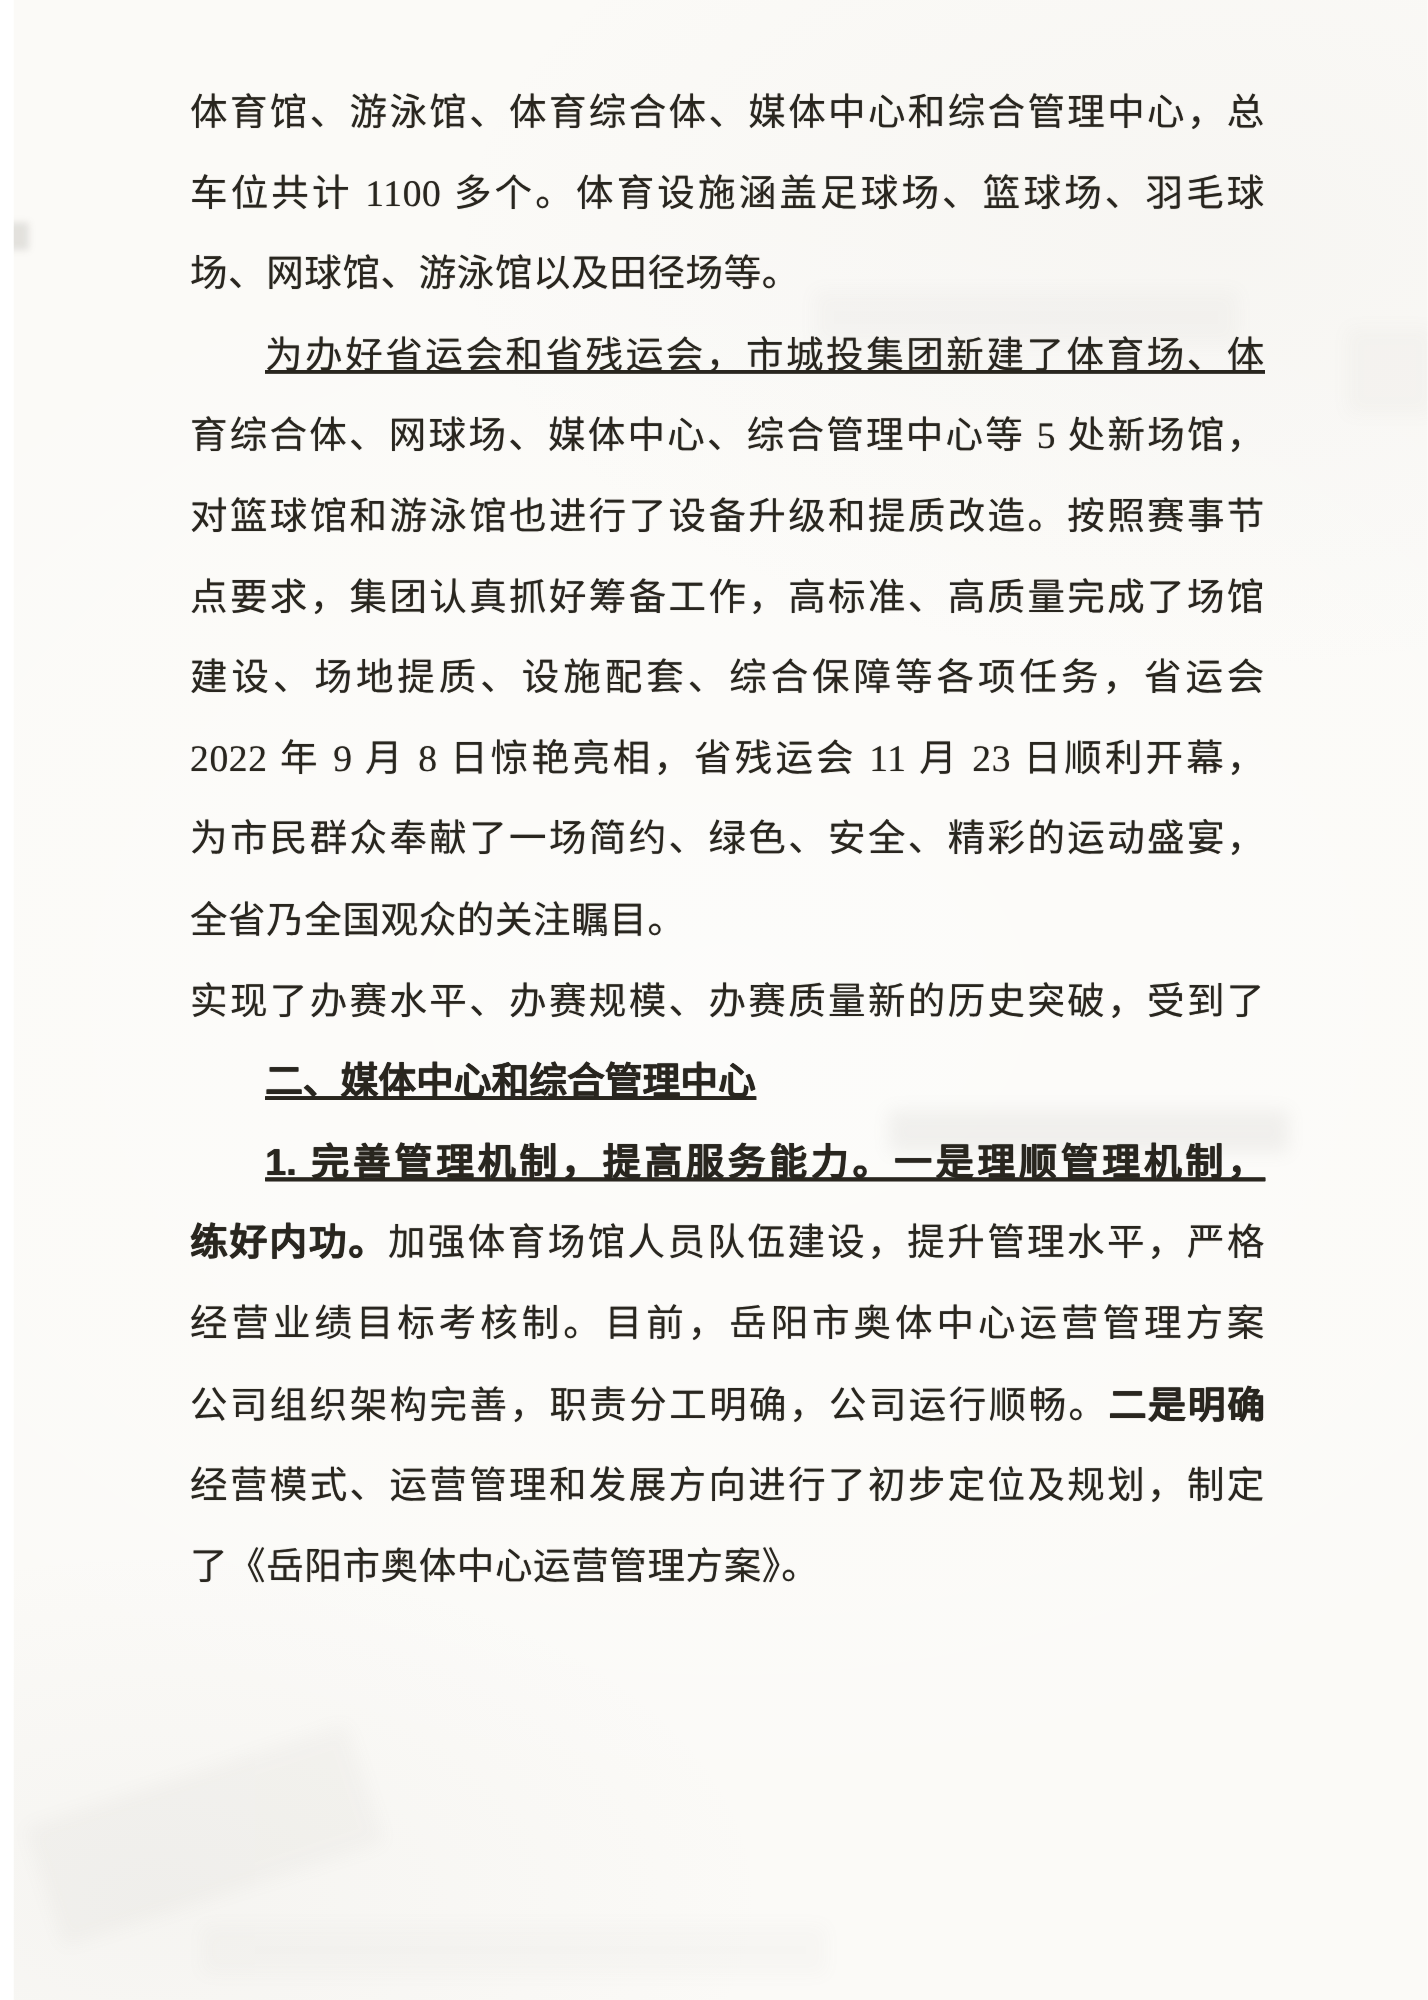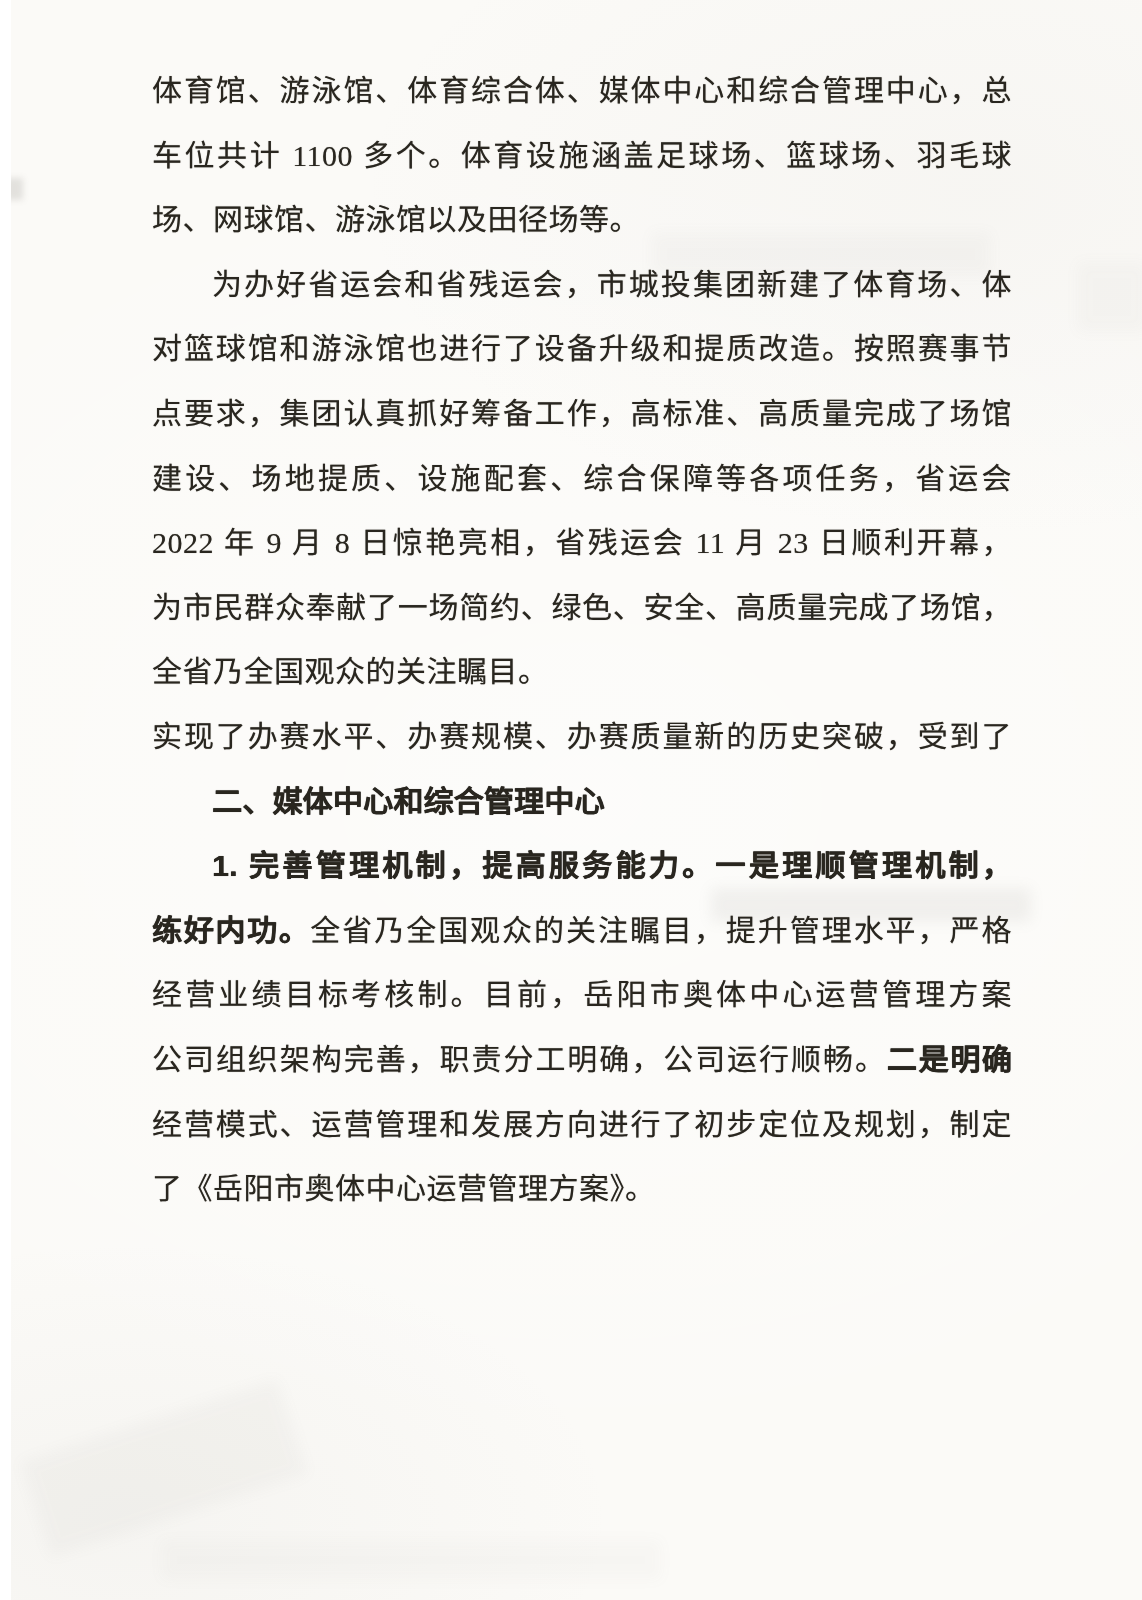--- a/index.html
+++ b/index.html
@@ -37,20 +37,21 @@
     white-space: normal;
     letter-spacing: 0.5px;
     
     text-shadow: 0 0 0.8px rgba(41, 38, 31, 0.55);
   }
   .line.j {
     text-align-last: justify;
   }
   .line.indent {
     text-indent: 2em;
+    text-decoration: underline;
   }
   .seg.bold {
     font-weight: 700;
     font-family: "Liberation Sans", "DejaVu Sans", sans-serif;
     text-shadow: 0.5px 0 rgba(30, 28, 24, 0.9), 0 0 0.8px rgba(30, 28, 24, 0.6);
     letter-spacing: 0.2px;
   }
   
   .artifact {
     position: absolute;
@@ -75,28 +76,29 @@
   <div class="artifact a3"></div>
   <div class="artifact a4"></div>
   <div class="artifact a5"></div>
   <div class="artifact a6"></div>
 
   <div class="doc-body">
       <div class="line j"><span class="seg">体育馆、游泳馆、体育综合体、媒体中心和综合管理中心，总</span></div>
       <div class="line j"><span class="seg">车位共计 1100 多个。体育设施涵盖足球场、篮球场、羽毛球</span></div>
       <div class="line"><span class="seg">场、网球馆、游泳馆以及田径场等。</span></div>
       <div class="line j indent"><span class="seg">为办好省运会和省残运会，市城投集团新建了体育场、体</span></div>
+      <div class="line j"><span class="seg">育综合体、网球场、媒体中心、综合管理中心等 5 处新场馆，</span></div>
       <div class="line j"><span class="seg">对篮球馆和游泳馆也进行了设备升级和提质改造。按照赛事节</span></div>
       <div class="line j"><span class="seg">点要求，集团认真抓好筹备工作，高标准、高质量完成了场馆</span></div>
       <div class="line j"><span class="seg">建设、场地提质、设施配套、综合保障等各项任务，省运会</span></div>
       <div class="line j"><span class="seg">2022 年 9 月 8 日惊艳亮相，省残运会 11 月 23 日顺利开幕，</span></div>
-      <div class="line j"><span class="seg">为市民群众奉献了一场简约、绿色、安全、高质量完成了场馆，</span></div>
+      <div class="line j"><span class="seg">为市民群众奉献了一场简约、绿色、安全、精彩的运动盛宴，</span></div>
       <div class="line"><span class="seg">全省乃全国观众的关注瞩目。</span></div>
       <div class="line j"><span class="seg">实现了办赛水平、办赛规模、办赛质量新的历史突破，受到了</span></div>
       <div class="line indent"><span class="seg bold">二、媒体中心和综合管理中心</span></div>
       <div class="line j indent"><span class="seg bold">1. 完善管理机制，提高服务能力。一是理顺管理机制，</span></div>
-      <div class="line j"><span class="seg bold">练好内功。</span><span class="seg">全省乃全国观众的关注瞩目，提升管理水平，严格</span></div>
+      <div class="line j"><span class="seg bold">练好内功。</span><span class="seg">加强体育场馆人员队伍建设，提升管理水平，严格</span></div>
       <div class="line j"><span class="seg">经营业绩目标考核制。目前，岳阳市奥体中心运营管理方案</span></div>
       <div class="line j"><span class="seg">公司组织架构完善，职责分工明确，公司运行顺畅。</span><span class="seg bold">二是明确</span></div>
       <div class="line j"><span class="seg">经营模式、运营管理和发展方向进行了初步定位及规划，制定</span></div>
       <div class="line"><span class="seg">了《岳阳市奥体中心运营管理方案》。</span></div>
     </div>
 </div>
 
 </body></html>

